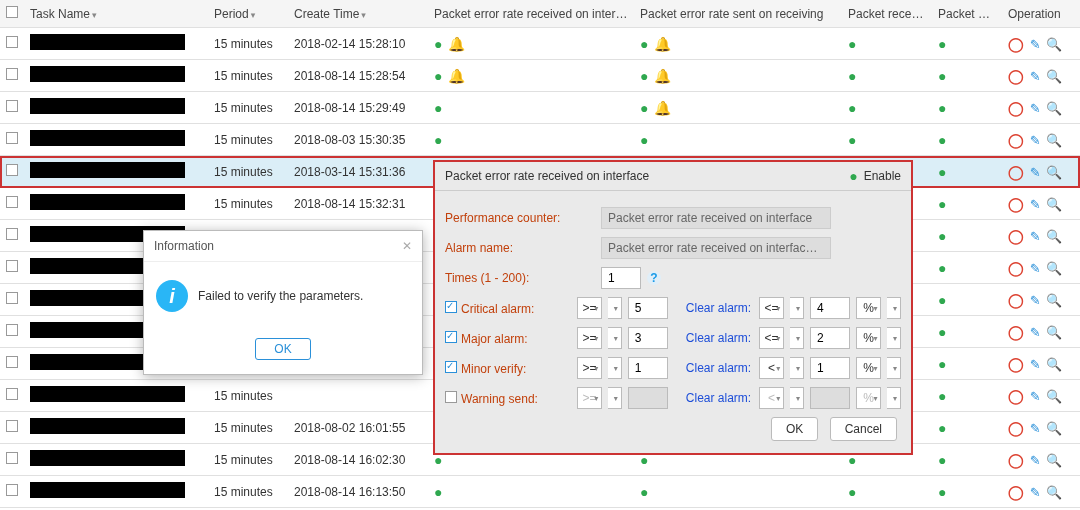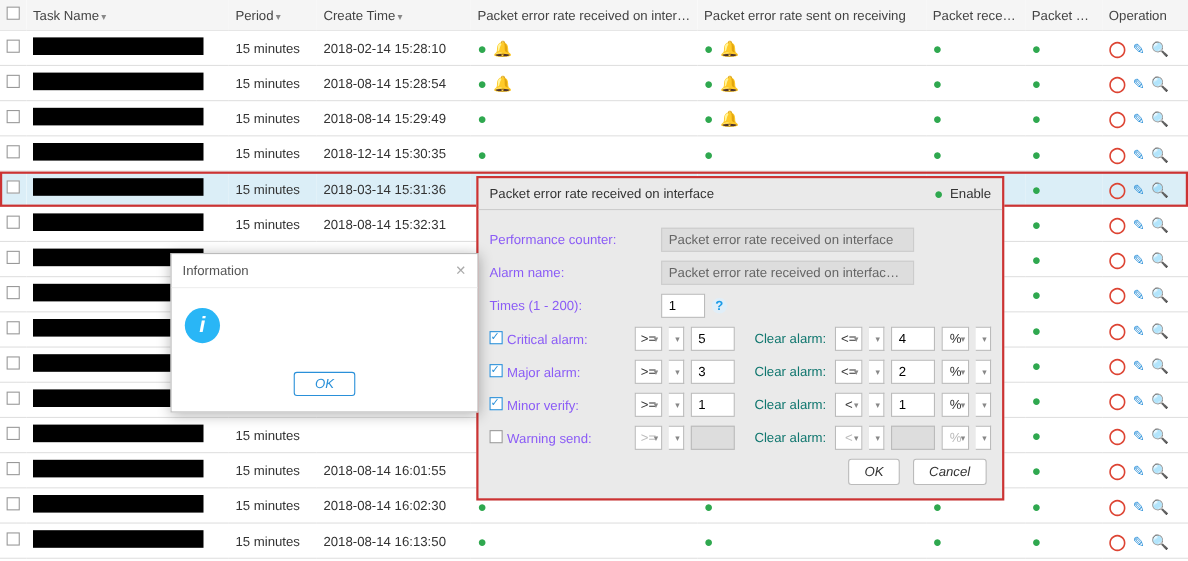--- a/index.html
+++ b/index.html
@@ -16,33 +16,33 @@
   .ic-stop { color:#d43; font-size:14px; font-weight:bold; display:inline-block; }
   .ic-edit { color:#2a90d9; font-size:13px; display:inline-block; margin-left:6px; }
   .ic-view { color:#2a90d9; font-size:13px; display:inline-block; margin-left:6px; }
   tr.sel { background:#dbeef7; }
   tr.sel-out { outline:2px solid #c33; outline-offset:-2px; }
   .panel { position:absolute; border:2px solid #c33; background:#eaeaea; left:433px; top:160px; width:480px; padding:0; z-index:5; }
   .panel-hd { display:flex; align-items:center; justify-content:space-between; padding:6px 10px; border-bottom:1px solid #ccc; }
   .panel-hd .en { display:flex; align-items:center; gap:6px; }
   .panel-body { padding:8px 10px; }
   .fr { display:flex; align-items:center; margin:8px 0; gap:6px; }
-  .fr .lab { width:150px; color:#8b5cf6; }
+  .fr .lab { width:150px; color:#c2410c; }
   .fr input[type=text] { height:22px; padding:2px 6px; border:1px solid #bbb; background:#fff; font-size:12px; }
   .fr .ro { background:#ddd; border:1px solid #ccc; color:#666; height:22px; padding:3px 6px; width:230px; overflow:hidden; white-space:nowrap; text-overflow:ellipsis; }
   .fr .num { width:40px; }
   .fr .sel { width:30px; height:22px; border:1px solid #bbb; background:#fff; display:inline-flex; align-items:center; justify-content:center; position:relative; }
   .fr .sel.d::after, .dd::after { content:"▾"; font-size:8px; color:#888; position:absolute; right:3px; }
   .fr .dd { width:16px; border-left:0; }
-  .fr .clr { color:#0f766e; margin-left:12px; width:80px; }
+  .fr .clr { color:#1d4ed8; margin-left:12px; width:80px; }
   .fr .chk { margin-right:4px; }
   .q { color:#1a9be8; background:#e0eef8; border-radius:50%; width:14px; height:14px; display:inline-flex; align-items:center; justify-content:center; font-weight:bold; }
   .btnrow { text-align:right; margin:8px 0 4px; }
-  .btn { display:inline-block; border:1px solid #bbb; background:#fff; padding:4px 14px; border-radius:3px; margin:0 4px; cursor:pointer;font-style:italic; }
-  .dlg { position:absolute; left:155px; top:230px; width:280px; background:#fff; border:1px solid #bbb; box-shadow:0 2px 12px rgba(0,0,0,.3); z-index:10; }
+  .btn { display:inline-block; border:1px solid #bbb; background:#fff; padding:4px 14px; border-radius:3px; margin:0 4px; cursor:pointer; }
+  .dlg { position:absolute; left:143px; top:230px; width:280px; background:#fff; border:1px solid #bbb; box-shadow:0 2px 12px rgba(0,0,0,.3); z-index:10; }
   .dlg-hd { padding:8px 10px; color:#555; display:flex; justify-content:space-between; border-bottom:1px solid #eee; }
   .dlg-close { color:#aaa; cursor:pointer; }
   .dlg-bd { padding:18px 12px; display:flex; align-items:center; gap:10px; }
   .dlg-bd .info { width:32px; height:32px; border-radius:50%; background:#29b6f6; color:#fff; display:flex; align-items:center; justify-content:center; font-size:20px; font-style:italic; font-weight:bold; }
   .dlg-ft { text-align:center; padding:8px 0 14px; }
   .dlg-ft .btn { border:1px solid #2a90d9; color:#2a90d9; padding:3px 18px; }
   .dis { color:#bbb !important; }
   .cbx { width:12px; height:12px; border:1px solid #999; display:inline-block; background:#fff; position:relative; }
   .cbx.on { border-color:#2a90d9; }
   .cbx.on::after { content:"✓"; color:#2a90d9; font-size:10px; position:absolute; top:-2px; left:0; }
@@ -107,21 +107,21 @@
           <td><span class="ic-ok">●</span></td>
           <td><span class="ic-ok">●</span><span class="ic-bell">🔔</span></td>
           <td><span class="ic-ok">●</span></td>
           <td><span class="ic-ok">●</span></td>
           <td><span class="ic-stop">◯</span><span class="ic-edit">✎</span><span class="ic-view">🔍</span></td>
         </tr>
         <tr>
           <td class="cbcell"><span class="cbx"></span></td>
           <td><span class="blk"></span></td>
           <td>15 minutes</td>
-          <td>2018-12-14 15:30:35</td>
+          <td>2018-08-03 15:30:35</td>
           <td><span class="ic-ok">●</span></td>
           <td><span class="ic-ok">●</span></td>
           <td><span class="ic-ok">●</span></td>
           <td><span class="ic-ok">●</span></td>
           <td><span class="ic-stop">◯</span><span class="ic-edit">✎</span><span class="ic-view">🔍</span></td>
         </tr>
         <tr class="sel sel-out">
           <td class="cbcell"><span class="cbx"></span></td>
           <td><span class="blk"></span></td>
           <td>15 minutes</td>
@@ -206,21 +206,21 @@
           <td><span class="ic-ok">●</span></td>
           <td><span class="ic-ok">●</span></td>
           <td><span class="ic-ok">●</span></td>
           <td><span class="ic-ok">●</span></td>
           <td><span class="ic-stop">◯</span><span class="ic-edit">✎</span><span class="ic-view">🔍</span></td>
         </tr>
         <tr>
           <td class="cbcell"><span class="cbx"></span></td>
           <td><span class="blk"></span></td>
           <td>15 minutes</td>
-          <td>2018-08-14 16:01:55</td>
+          <td>2018-08-02 16:01:55</td>
           <td><span class="ic-ok">●</span></td>
           <td><span class="ic-ok">●</span><span class="ic-bell">🔔</span></td>
           <td><span class="ic-ok">●</span></td>
           <td><span class="ic-ok">●</span></td>
           <td><span class="ic-stop">◯</span><span class="ic-edit">✎</span><span class="ic-view">🔍</span></td>
         </tr>
         <tr>
           <td class="cbcell"><span class="cbx"></span></td>
           <td><span class="blk"></span></td>
           <td>15 minutes</td>
@@ -359,17 +359,18 @@
   </div>
 </div>
 
 <div class="dlg">
   <div class="dlg-hd">
     <span>Information</span>
     <span class="dlg-close">✕</span>
   </div>
   <div class="dlg-bd">
     <span class="info">i</span>
+    <span>Failed to verify the parameters.</span>
   </div>
   <div class="dlg-ft">
     <span class="btn">OK</span>
   </div>
 </div>
 
 </body></html>

